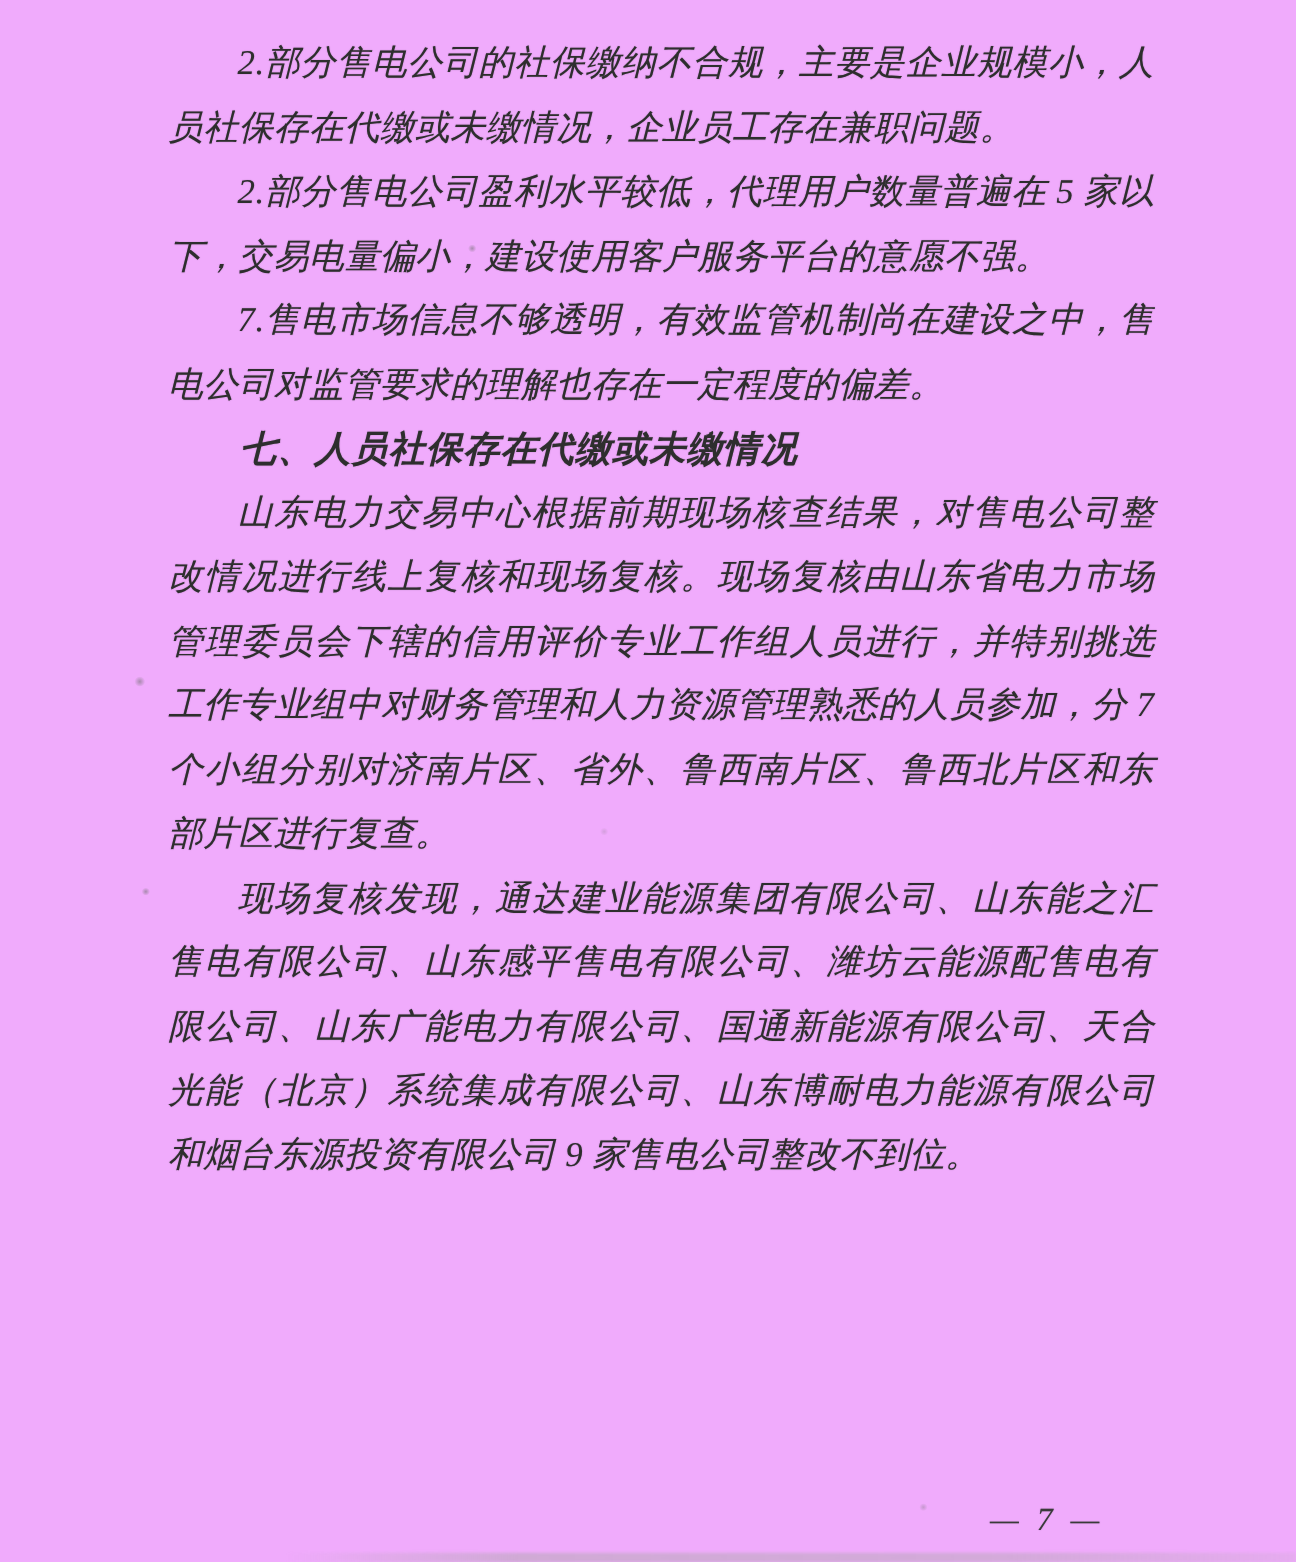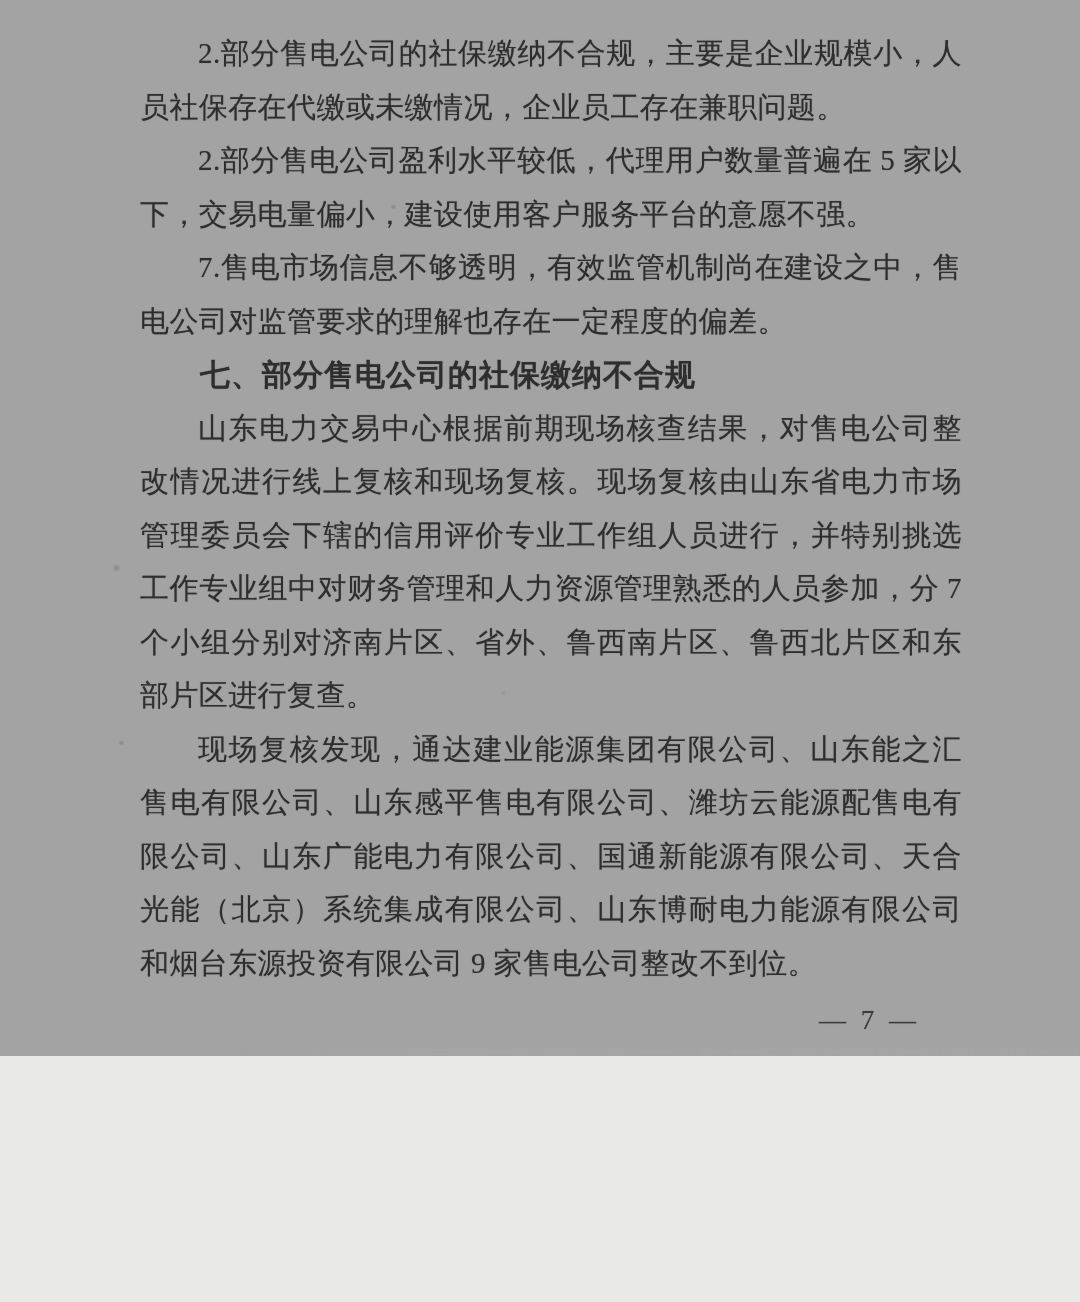--- a/index.html
+++ b/index.html
@@ -3,25 +3,26 @@
 <meta charset="utf-8">
 <style>
   html, body {
     margin: 0;
     padding: 0;
     background: #e9e9e7;
   }
   .page {
     position: relative;
     width: 1080px;
-    height: 1056px;
+    height: 1302px;
     margin: 0 auto;
-    background: #a3a3a3;
+    background: #f0abfc;
     overflow: hidden;
     font-family: "Liberation Serif", "DejaVu Serif", serif;
+    font-style: italic;
   }
   .content {
     position: absolute;
     left: 140px;
     top: 27px;
     width: 822px;
     color: #2e2e2e;
     font-size: 29px;
     line-height: 53.5px;
     text-align: justify;
@@ -79,21 +80,21 @@
 </style>
 </head>
 <body>
 
 <div class="page">
 
   <div class="content">
     <p>2.部分售电公司的社保缴纳不合规，主要是企业规模小，人员社保存在代缴或未缴情况，企业员工存在兼职问题。</p>
     <p>2.部分售电公司盈利水平较低，代理用户数量普遍在 5 家以下，交易电量偏小，建设使用客户服务平台的意愿不强。</p>
     <p>7.售电市场信息不够透明，有效监管机制尚在建设之中，售电公司对监管要求的理解也存在一定程度的偏差。</p>
-    <p class="heading">七、部分售电公司的社保缴纳不合规</p>
+    <p class="heading">七、人员社保存在代缴或未缴情况</p>
     <p>山东电力交易中心根据前期现场核查结果，对售电公司整改情况进行线上复核和现场复核。现场复核由山东省电力市场管理委员会下辖的信用评价专业工作组人员进行，并特别挑选工作专业组中对财务管理和人力资源管理熟悉的人员参加，分 7 个小组分别对济南片区、省外、鲁西南片区、鲁西北片区和东部片区进行复查。</p>
     <p>现场复核发现，通达建业能源集团有限公司、山东能之汇售电有限公司、山东感平售电有限公司、潍坊云能源配售电有限公司、山东广能电力有限公司、国通新能源有限公司、天合光能（北京）系统集成有限公司、山东博耐电力能源有限公司和烟台东源投资有限公司 9 家售电公司整改不到位。</p>
   </div>
 
   <div class="page-number">— 7 —</div>
 
   <div class="speck s1"></div>
   <div class="speck s2"></div>
   <div class="speck s3"></div>
   <div class="speck s4"></div>

